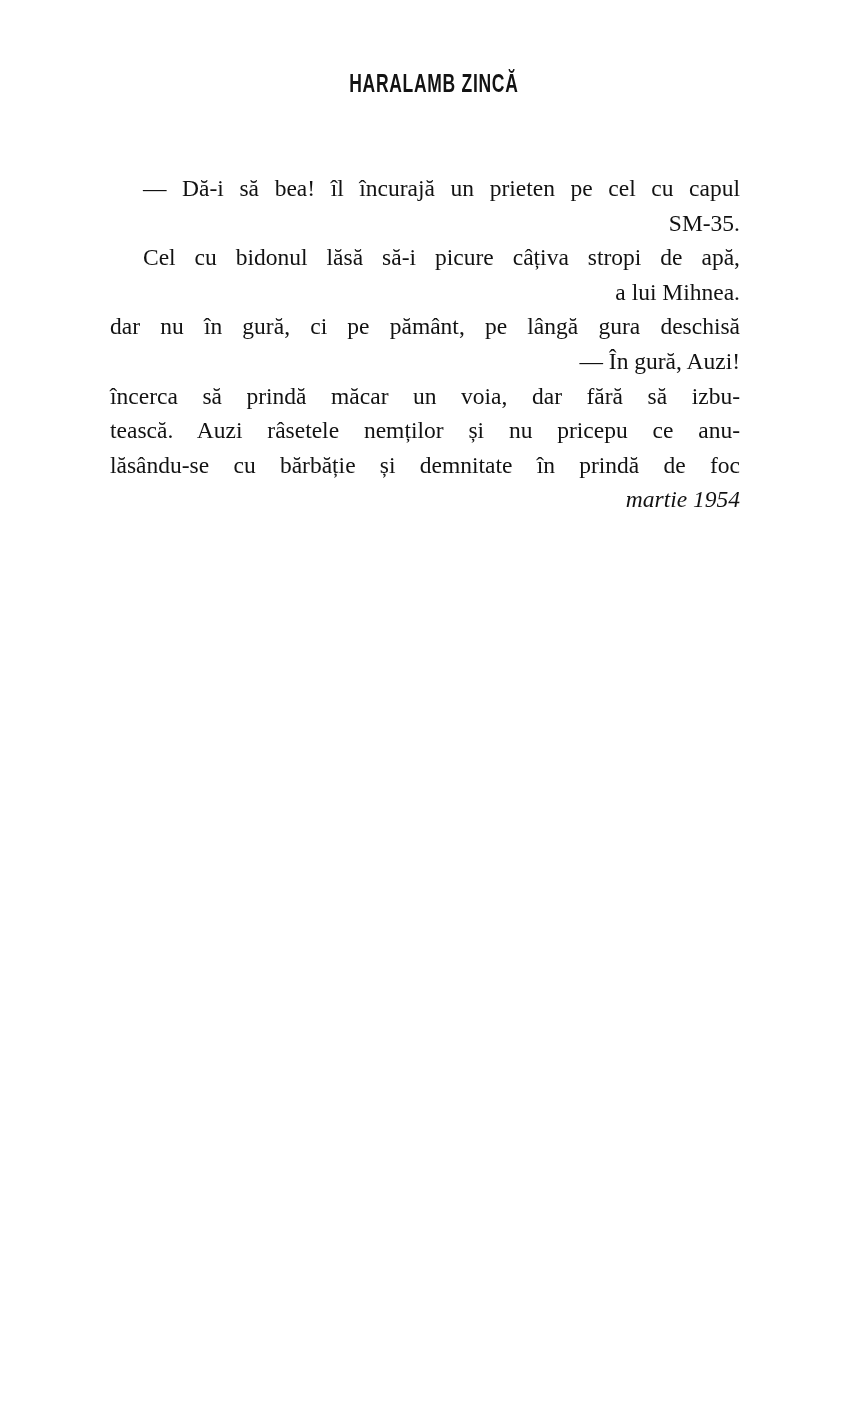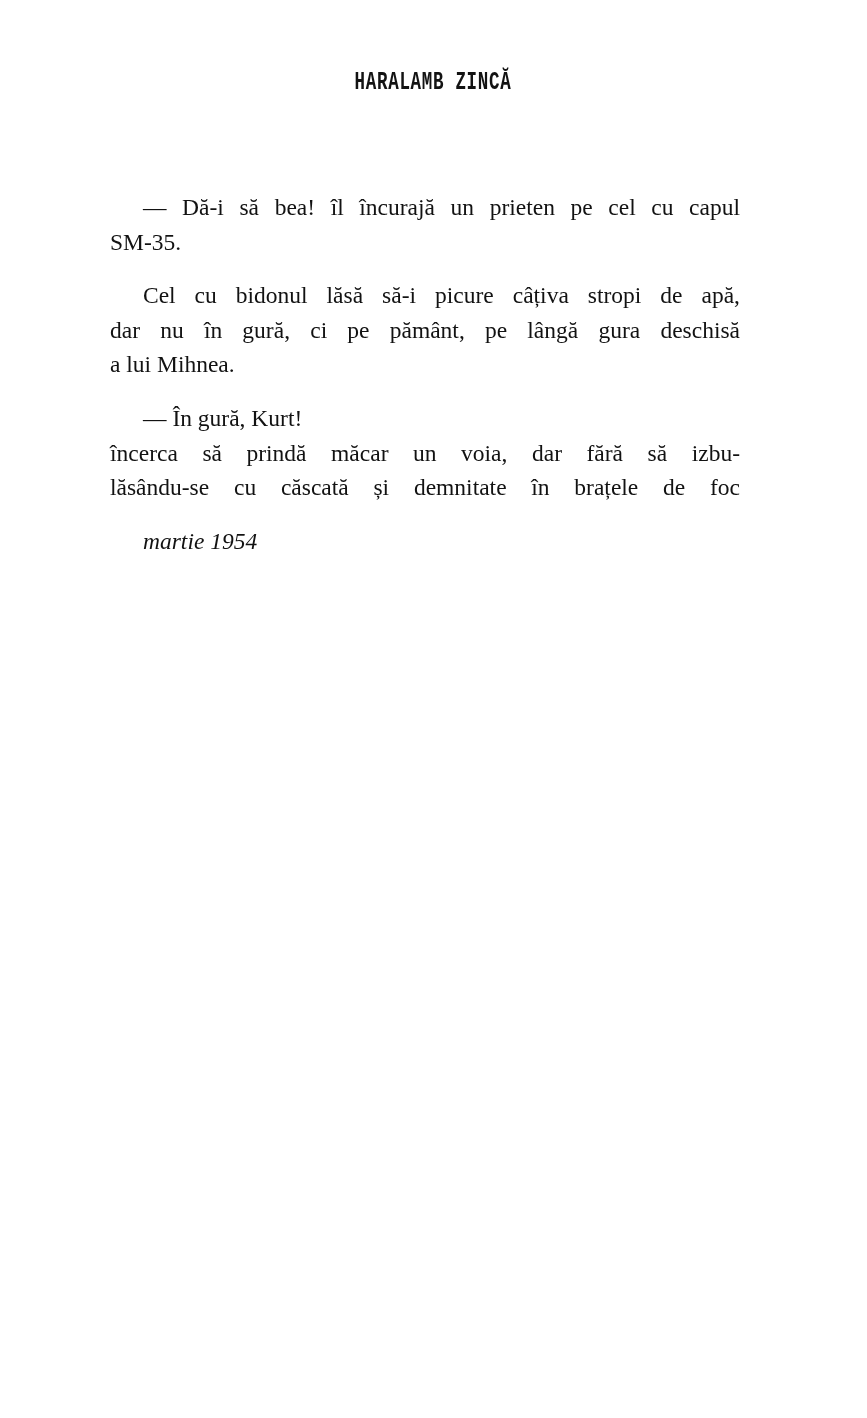--- a/index.html
+++ b/index.html
@@ -13,63 +13,64 @@
     width: 867px; height: 1418px;
     background: #ffffff;
     overflow: hidden;
   }
   .running-head {
     position: absolute;
     top: 70px; left: 0;
     width: 867px;
     text-align: center;
     color: #131313;
-    font-family: Liberation Mono, monospace;
+    font-family: Liberation Sans, sans-serif;
     font-weight: 700;
     font-size: 25px;
     line-height: 26px;
   }
   .running-head .condensed {
     display: inline-block;
     transform: scaleX(0.70);
     transform-origin: center;
     letter-spacing: 1px;
     white-space: nowrap;
   }
   .text-block {
     position: absolute;
     left: 110px;
     top: 171px;
     width: 630px;
     color: #121212;
     font-size: 23.5px;
     line-height: 34.6px;
   }
-  .line { text-align: left; }
-  .line.indent { text-indent: 33px; margin-top: 19px; }
+  .line { text-align: right; }
+  .line.indent { text-indent: 33px; }
   .line.just {
     text-align: justify;
     text-align-last: justify;
   }
   .line.italic { font-style: italic; }
 </style>
 </head>
 <body>
 
 <div class="page">
 
   <div class="running-head">
     <span class="condensed">HARALAMB ZINCĂ</span>
   </div>
 
   <div class="text-block">
     <div class="line indent just">— Dă-i să bea! îl încurajă un prieten pe cel cu capul</div>
     <div class="line">SM-35.</div>
     <div class="line indent just">Cel cu bidonul lăsă să-i picure câțiva stropi de apă,</div>
+    <div class="line">a lui Mihnea.</div>
     <div class="line just">dar nu în gură, ci pe pământ, pe lângă gura deschisă</div>
-    <div class="line">a lui Mihnea.</div>
-    <div class="line indent">— În gură, Kurt!</div>
+    <div class="line indent">— În gură, Auzi!</div>
     <div class="line just">încerca să prindă măcar un voia, dar fără să izbu-</div>
-    <div class="line just">lăsându-se cu căscată și demnitate în brațele de foc</div>
+    <div class="line just">tească. Auzi râsetele nemților și nu pricepu ce anu-</div>
+    <div class="line just">lăsându-se cu bărbăție și demnitate în prindă de foc</div>
     <div class="line indent italic">martie 1954</div>
   </div>
 
 </div>
 
 </body></html>

